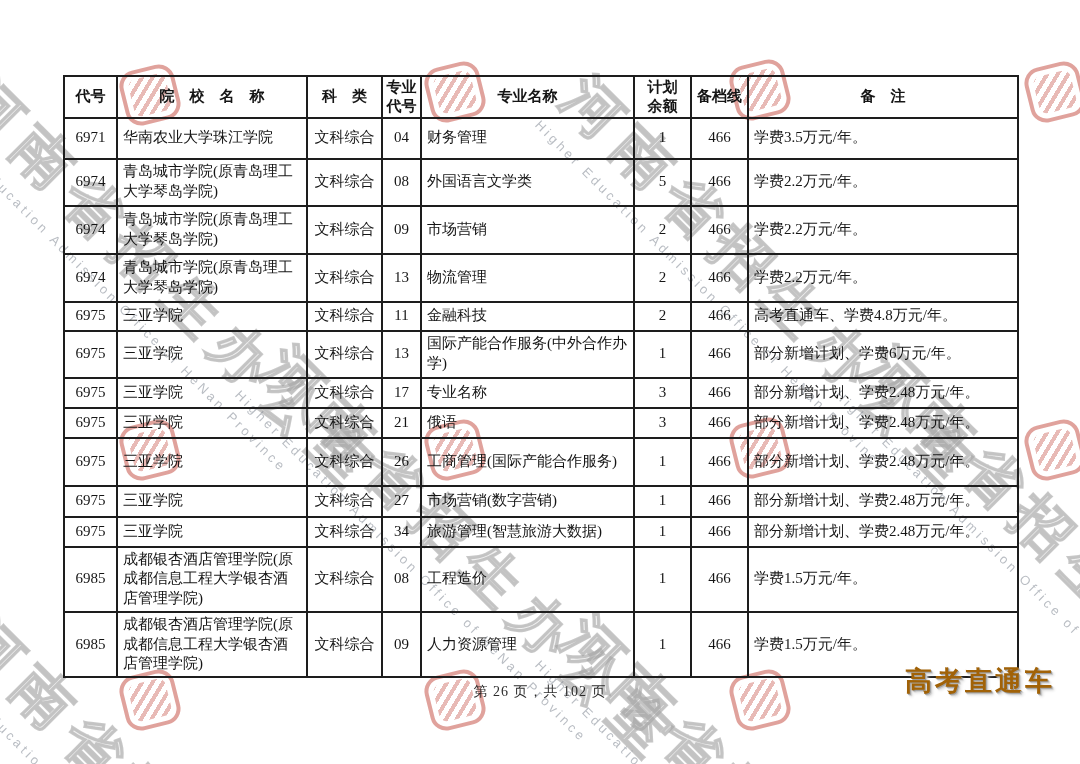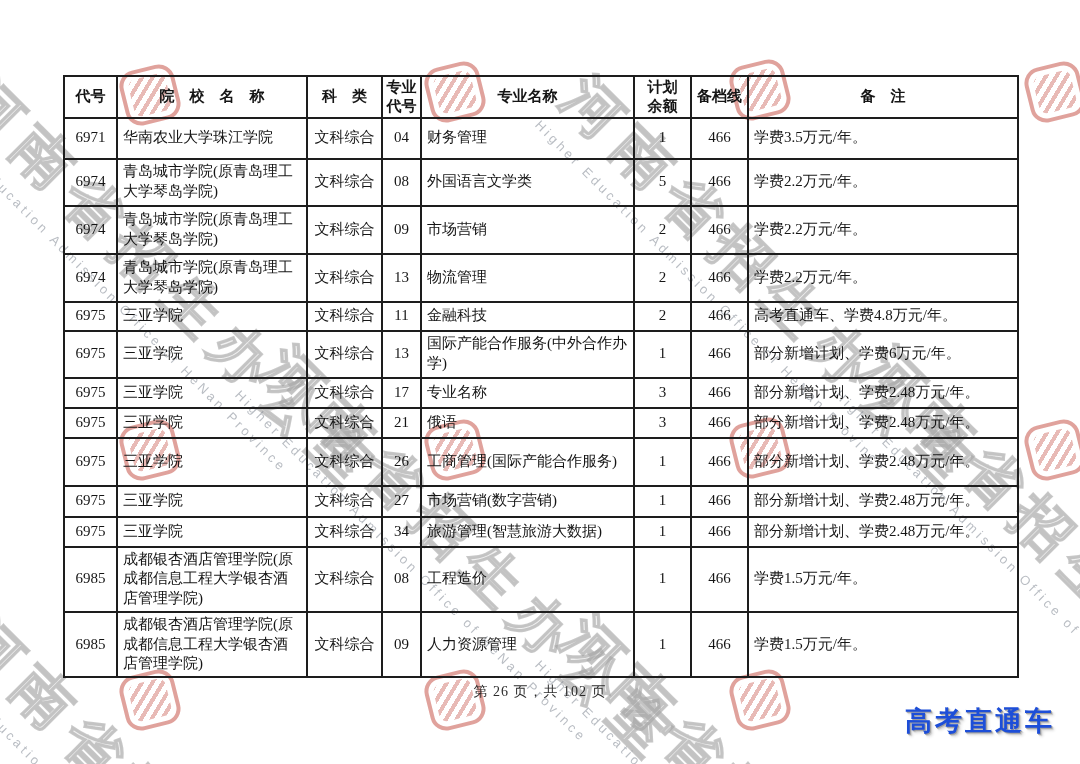--- a/index.html
+++ b/index.html
@@ -43,24 +43,24 @@
   .c-center{text-align:center;}
   .c-left{text-align:left;margin-top:48px;}
   col.w1{width:53px;} col.w2{width:190px;} col.w3{width:75px;} col.w4{width:39px;}
   col.w5{width:213px;} col.w6{width:57px;} col.w7{width:57px;} col.w8{width:270px;}
   
   .page-footer{
     position:absolute;left:0;right:0;top:683px;z-index:2;
     text-align:center;font-size:14px;color:#2b2b2b;letter-spacing:1px;
   }
   .brand-logo{
-    position:absolute;right:25px;top:703px;z-index:3;
+    position:absolute;right:25px;top:663px;z-index:3;
     font-family:"Liberation Sans","DejaVu Sans",sans-serif;
     font-size:27px;font-weight:700;letter-spacing:3px;
-    color:#1d4ed8;
+    color:#a16207;
     text-shadow:1px 1px 0 #9e9e9e,2px 2px 1px #c9c9c9,3px 3px 3px #dedede;
   }
 </style>
 </head>
 <body>
 
 <div class="page">
 
   <div class="watermark-layer">
       <div class="wm-group" style="left: 0px; top: 60px;">

